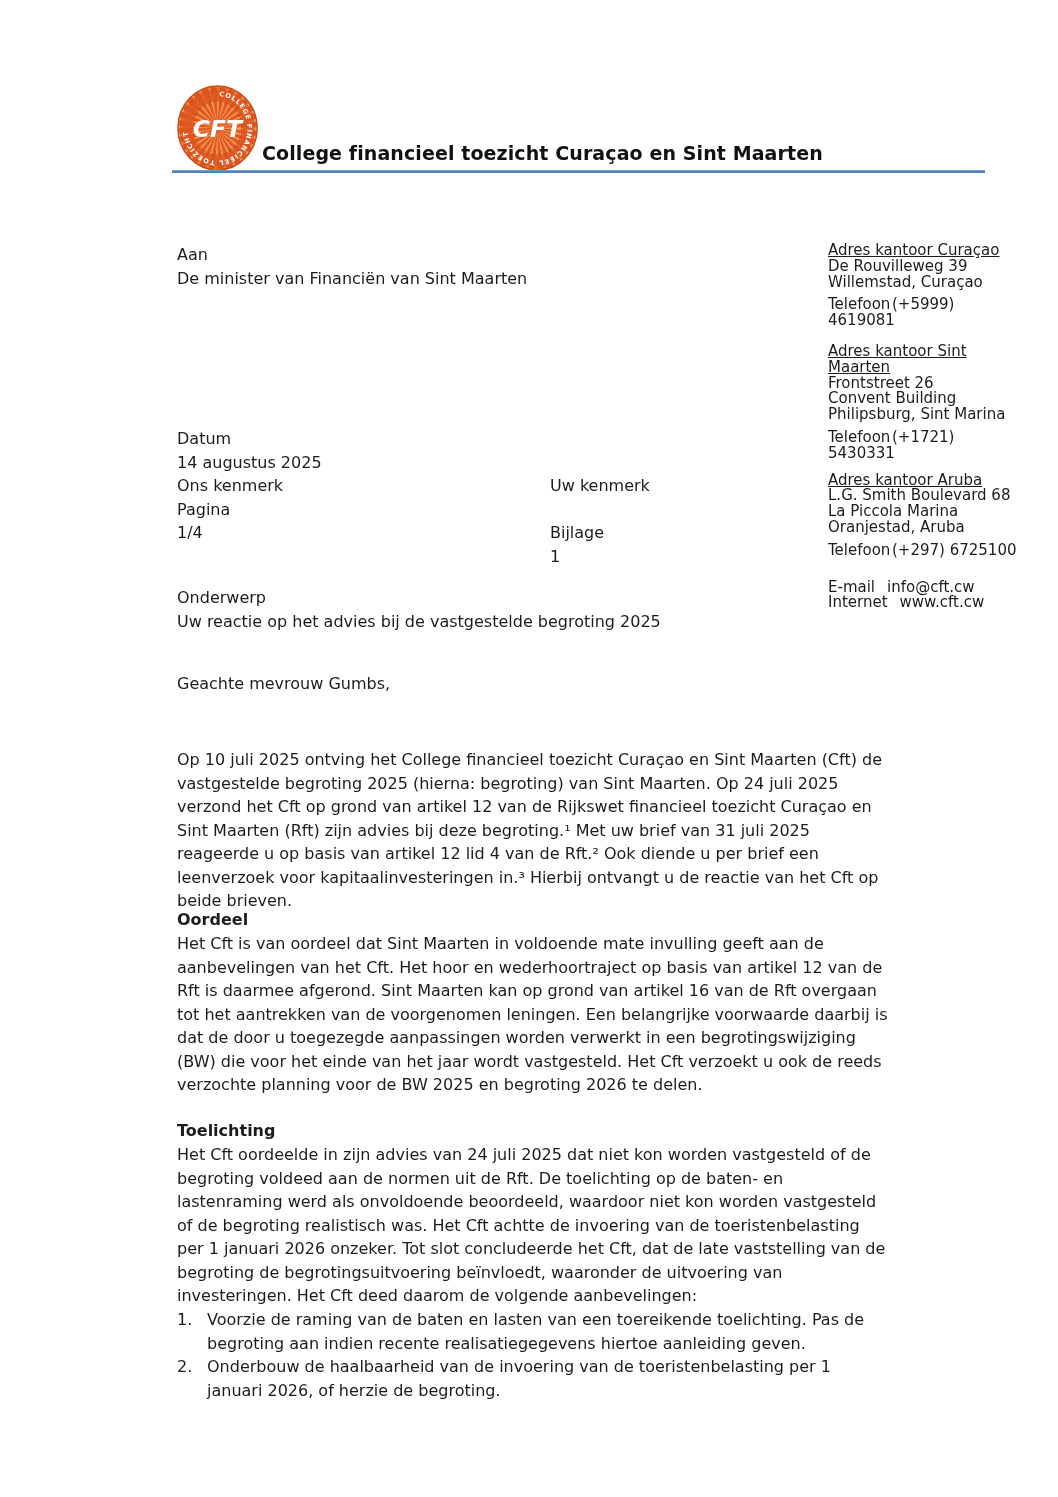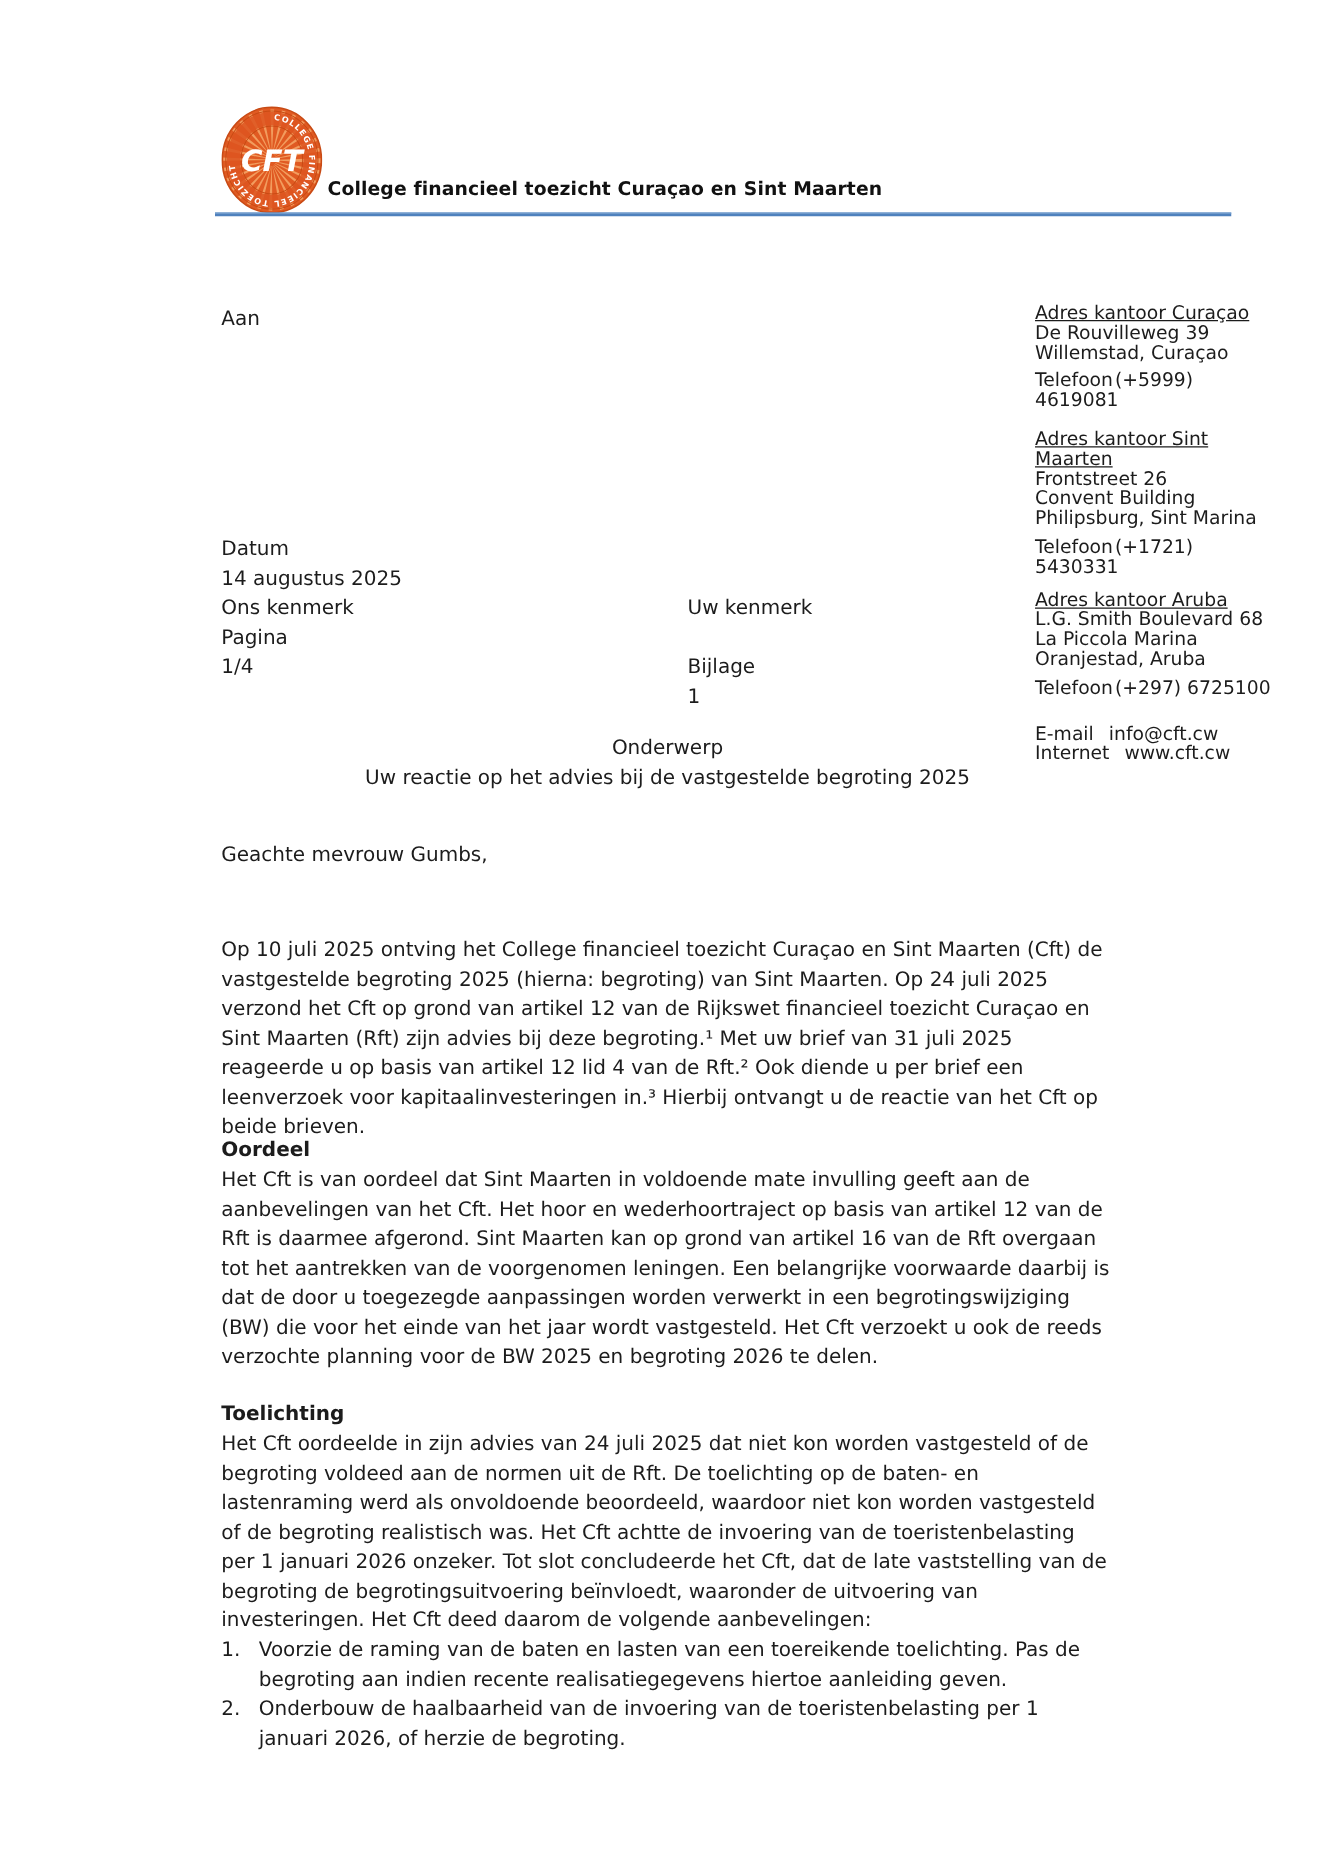--- a/index.html
+++ b/index.html
@@ -7,35 +7,35 @@
   body { width:1058px; height:1497px; position:relative; }
   .page {
     position:relative; width:1058px; height:1497px; background:#ffffff;
     font-family:"DejaVu Sans", sans-serif; color:#1c1c1c; overflow:hidden;
   }
 
   
   .logo { position:absolute; left:177px; top:84px; width:81px; height:88px; }
   .org-title {
     position:absolute; left:262px; top:142px;
-    font-size:15px; font-weight:bold; color:#111; letter-spacing:0.1px;
+    font-size:19px; font-weight:bold; color:#111; letter-spacing:0.1px;
     white-space:nowrap;
   }
   .rule {
     position:absolute; left:172px; top:170px; width:813px; height:3px;
     background:#4f81bd; border-top:1px solid #7ba2cf;
   }
 
   
   .block { position:absolute; left:177px; width:714px; font-size:16px; line-height:23.5px; }
   .recipient { top:243px; }
   .meta { top:427px; height:145px; }
   .meta-col-right { position:absolute; left:373px; top:47px; width:250px; }
   .meta-spacer { height:23.5px; }
-  .subject { top:586px;text-align:center; }
+  .subject { top:586px; }
   .salutation { top:672px; }
   .intro { top:738px;margin-top:10px; }
   .sec-oordeel-h { top:908px; font-weight:bold; }
   .sec-oordeel-b { top:932px; }
   .sec-toelichting-h { top:1119px; font-weight:bold; }
   .sec-toelichting-b { top:1143px; }
   .rec-list { top:1308px; }
   .rec-item { display:flex; }
   .rec-item .num { flex:0 0 30px; }
   .rec-item .txt { flex:1; }
@@ -72,20 +72,21 @@
         <textPath href="#ringPath" startOffset="2">COLLEGE FINANCIEEL TOEZICHT</textPath>
       </text>
       <text x="50" y="64" text-anchor="middle" font-size="29" font-weight="bold" font-style="italic" fill="#ffffff" font-family="DejaVu Sans, sans-serif">CFT</text>
     </svg>
   </div>
   <div class="org-title">College financieel toezicht Curaçao en Sint Maarten</div>
   <div class="rule"></div>
 
   <div class="block recipient">
     <div>Aan</div>
+    <div>De minister van Financiën van Sint Maarten</div>
   </div>
 
   <div class="block meta" style="position:absolute;">
     <div>Datum</div>
     <div>14 augustus 2025</div>
     <div>Ons kenmerk</div>
     <div>Pagina</div>
     <div>1/4</div>
     <div class="meta-col-right">
       <div>Uw kenmerk</div>

